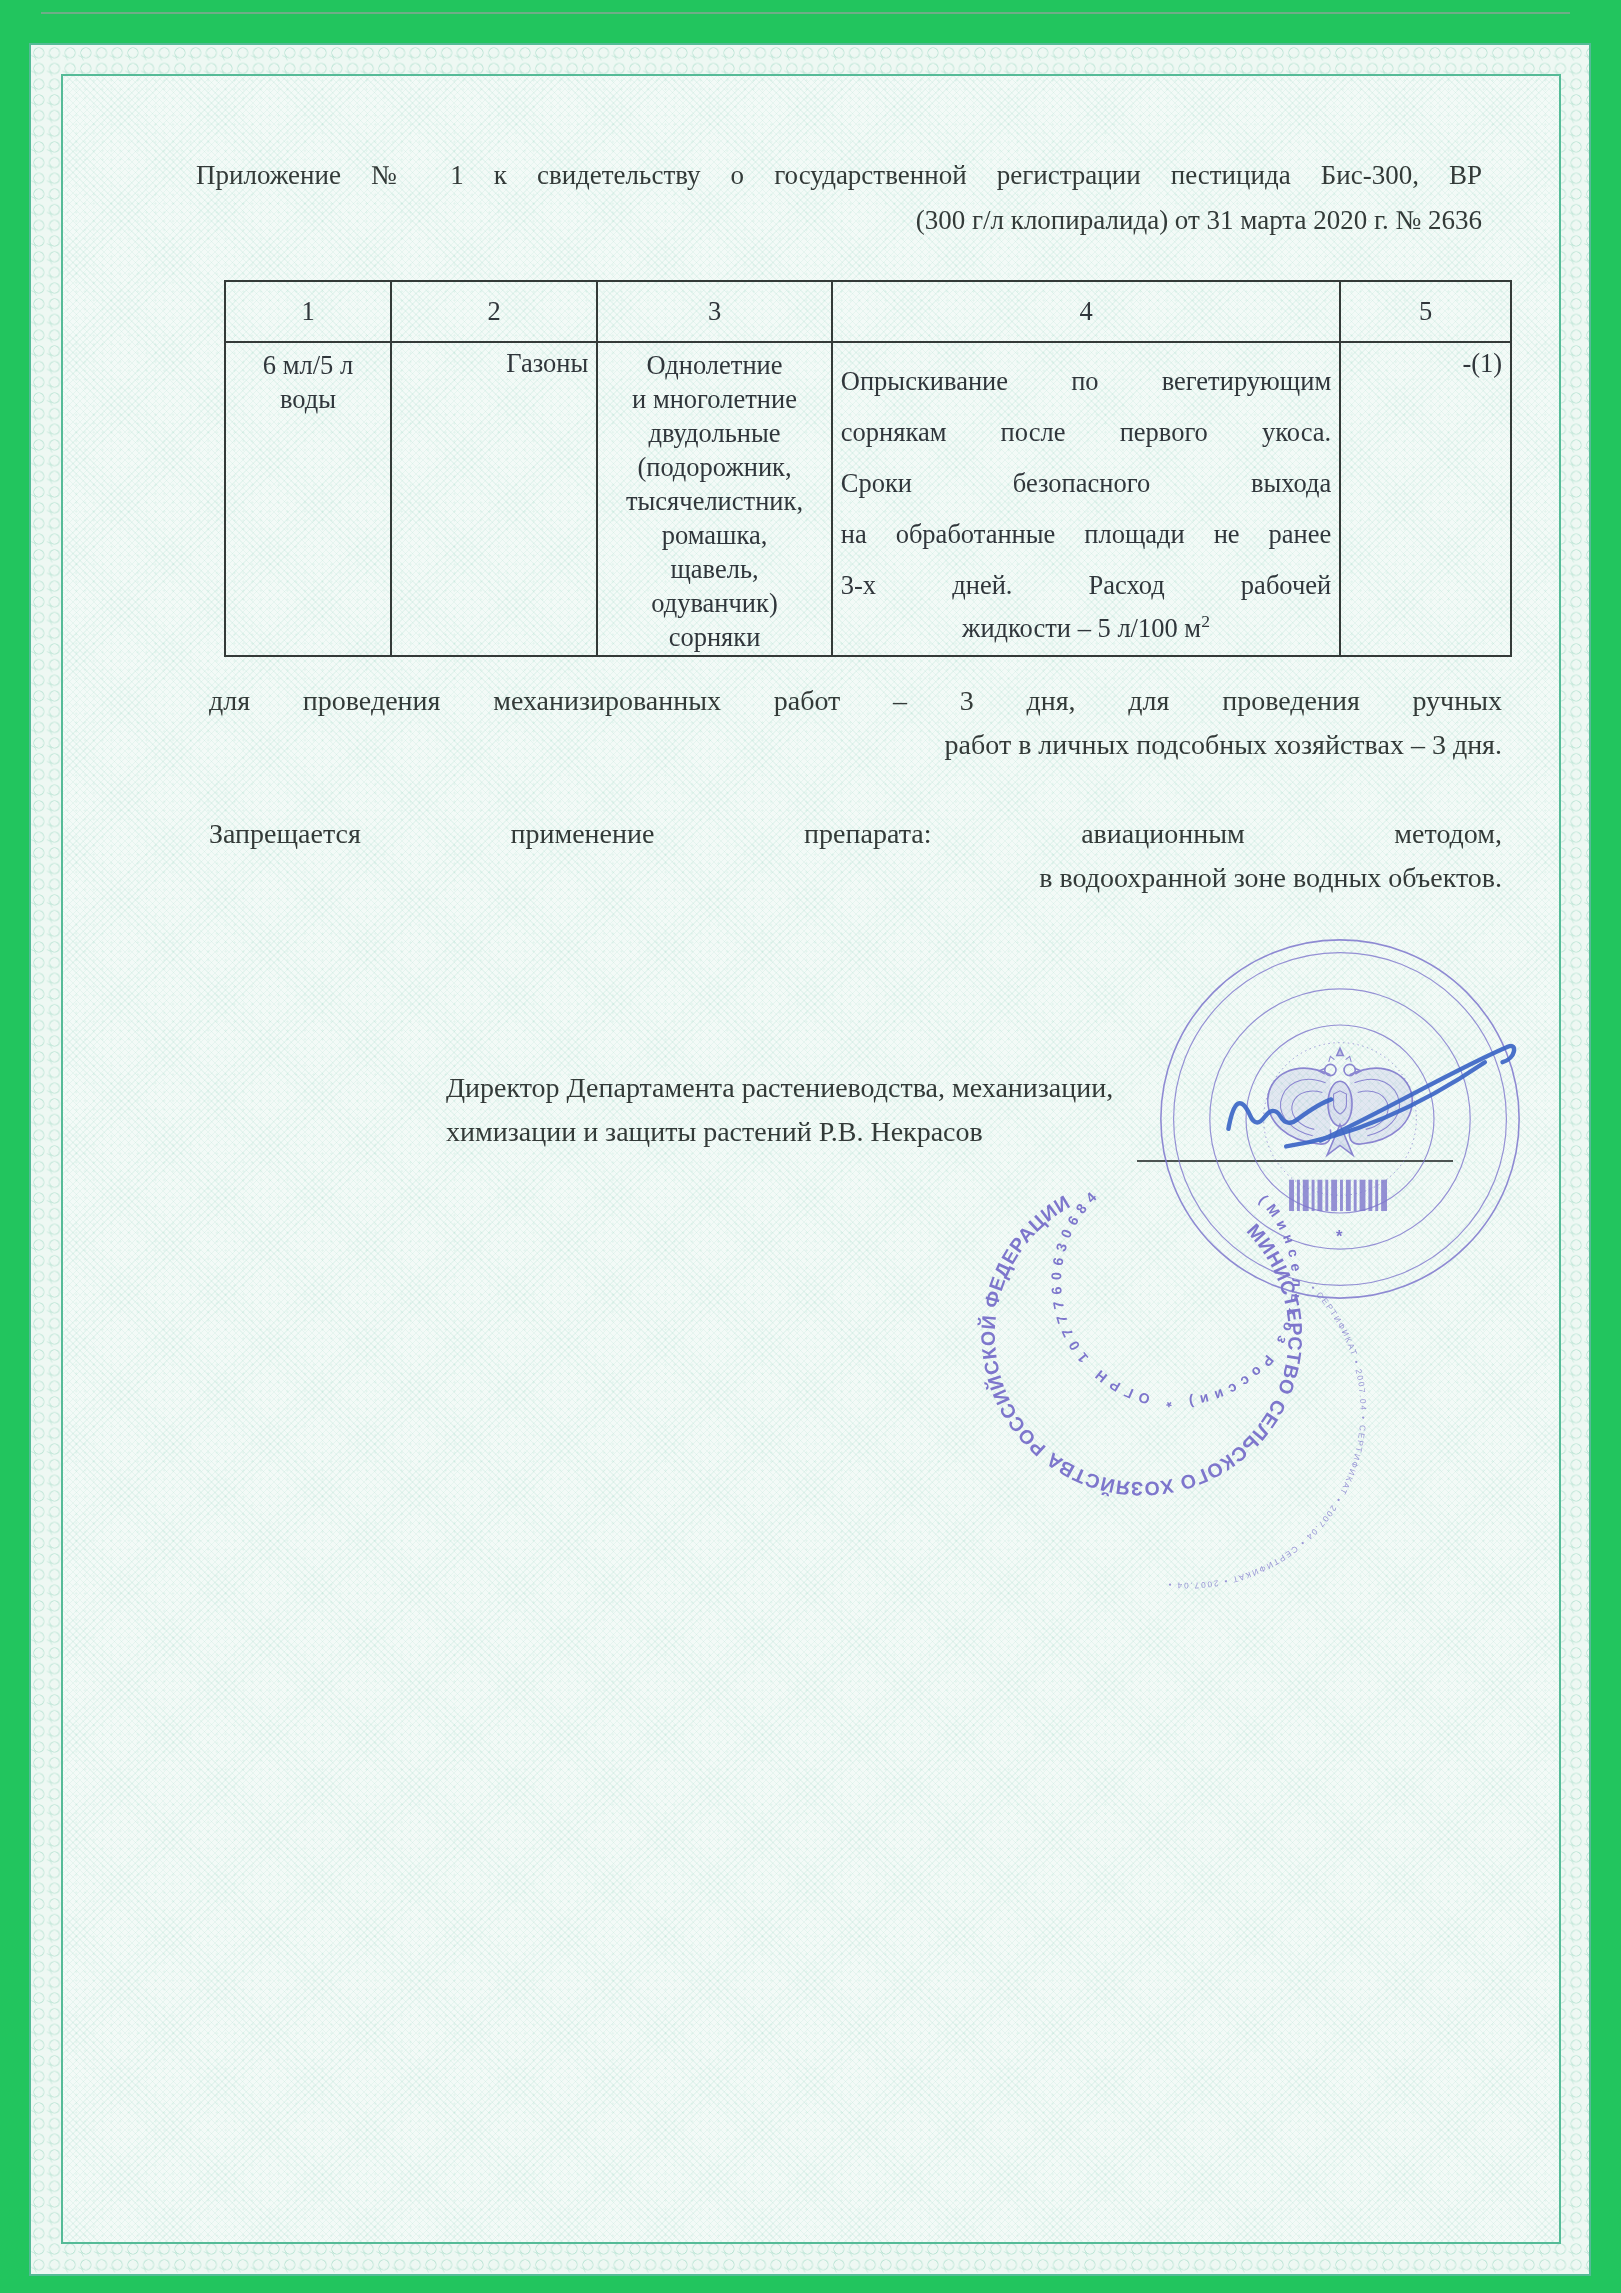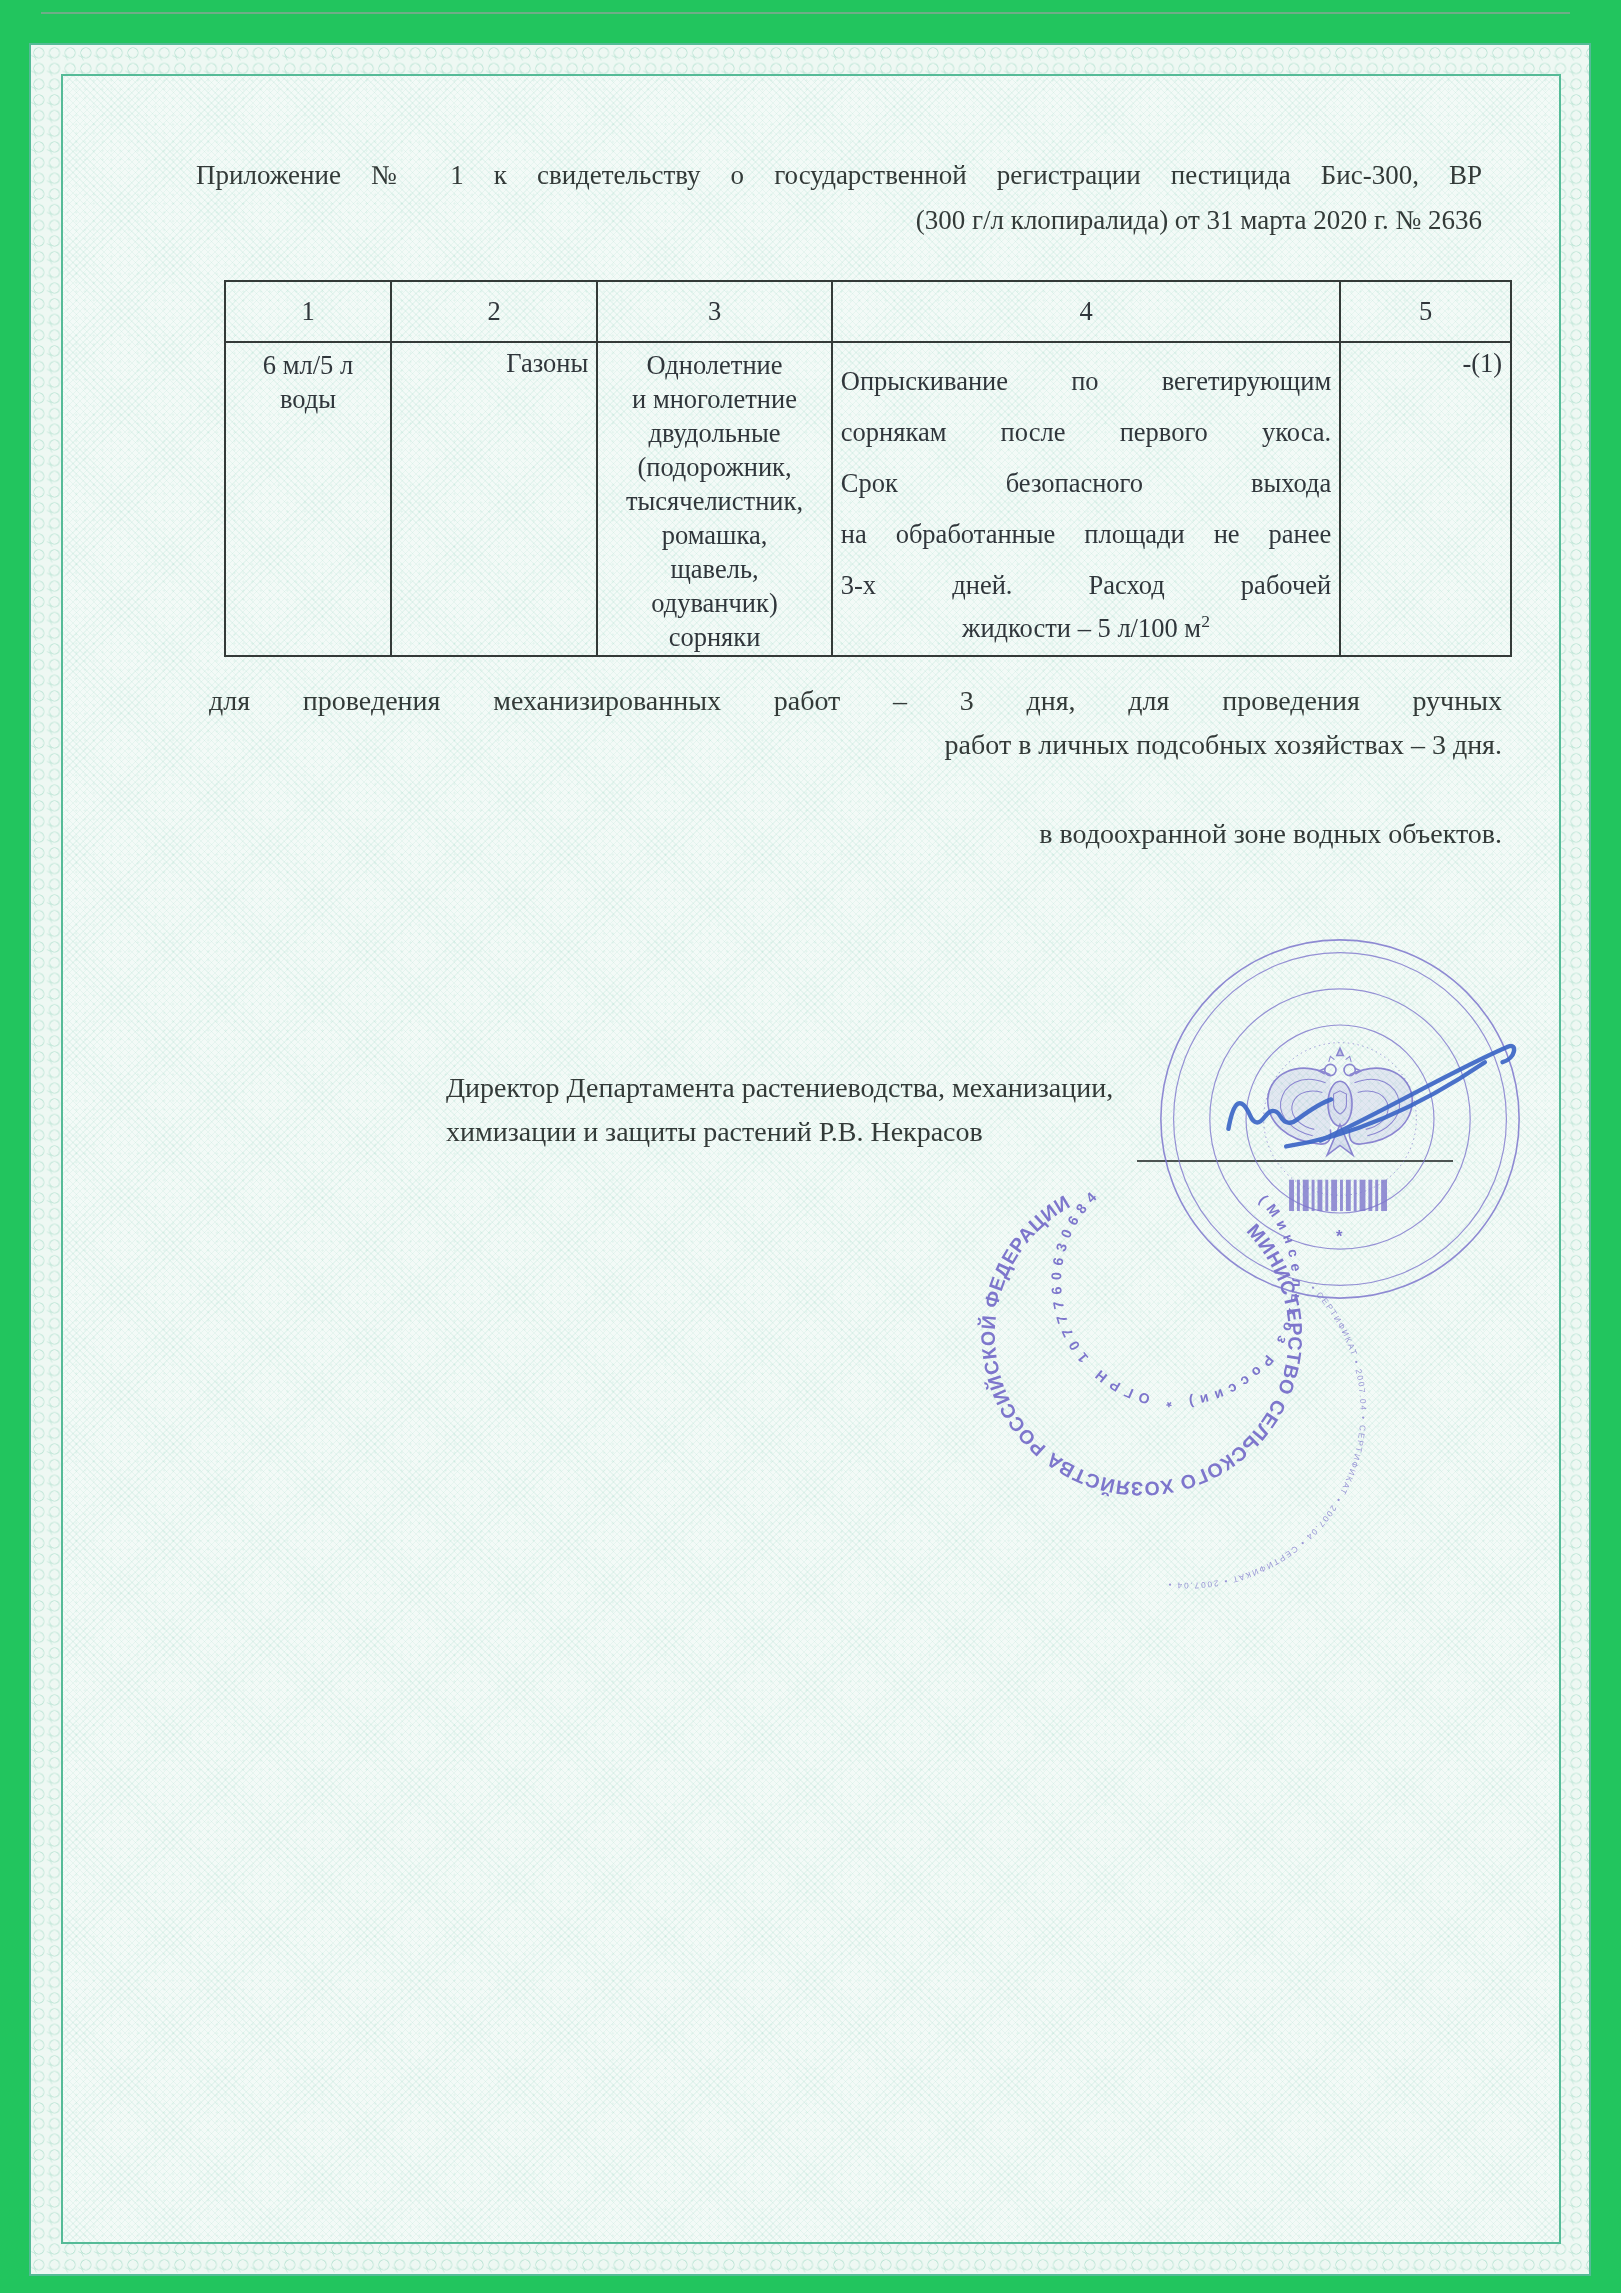--- a/index.html
+++ b/index.html
@@ -98,40 +98,41 @@
               <div>тысячелистник,</div>
               <div>ромашка,</div>
               <div>щавель,</div>
               <div>одуванчик)</div>
               <div>сорняки</div>
             </td>
         <td class="c4">
           <div class="method jlines-all">
                 <div>Опрыскивание по вегетирующим</div>
                 <div>сорнякам после первого укоса.</div>
-                <div>Срок безопасного выхода</div>
+                <div>Сроки безопасного выхода</div>
                 <div>на обработанные площади не ранее</div>
                 <div>3-х дней. Расход рабочей</div>
               </div>
           <div class="method-last">
             <span>жидкости – 5 л/100 м</span><sup>2</sup>
           </div>
         </td>
         <td class="c5 center-top">-(1)</td>
       </tr>
     </tbody>
       </table>
   </div>
 
   <div id="para1" class="abs jlines indent">
       <div>для проведения механизированных работ – 3 дня, для проведения ручных</div>
       <div>работ в личных подсобных хозяйствах – 3 дня.</div>
     </div>
 
   <div id="para2" class="abs jlines indent">
+      <div>Запрещается применение препарата: авиационным методом,</div>
       <div>в водоохранной зоне водных объектов.</div>
     </div>
 
   <div id="sigblock" class="abs">
       <div>Директор Департамента растениеводства, механизации,</div>
       <div>химизации и защиты растений Р.В. Некрасов</div>
     </div>
 
   <div id="sigline" class="abs"></div>
 

